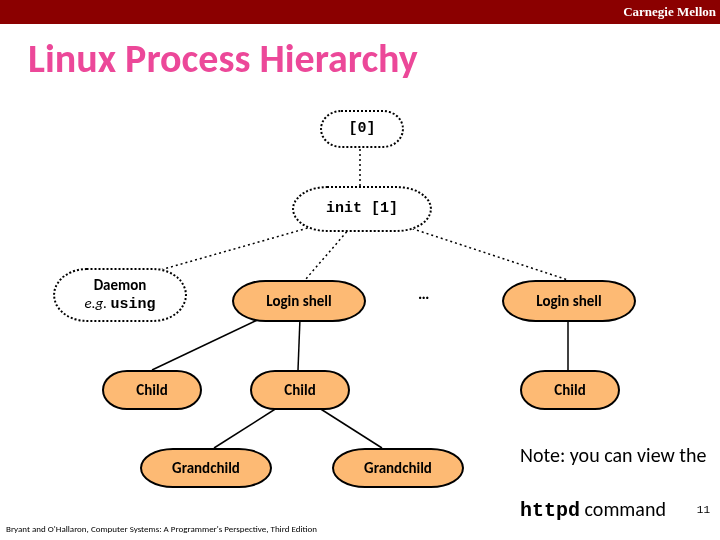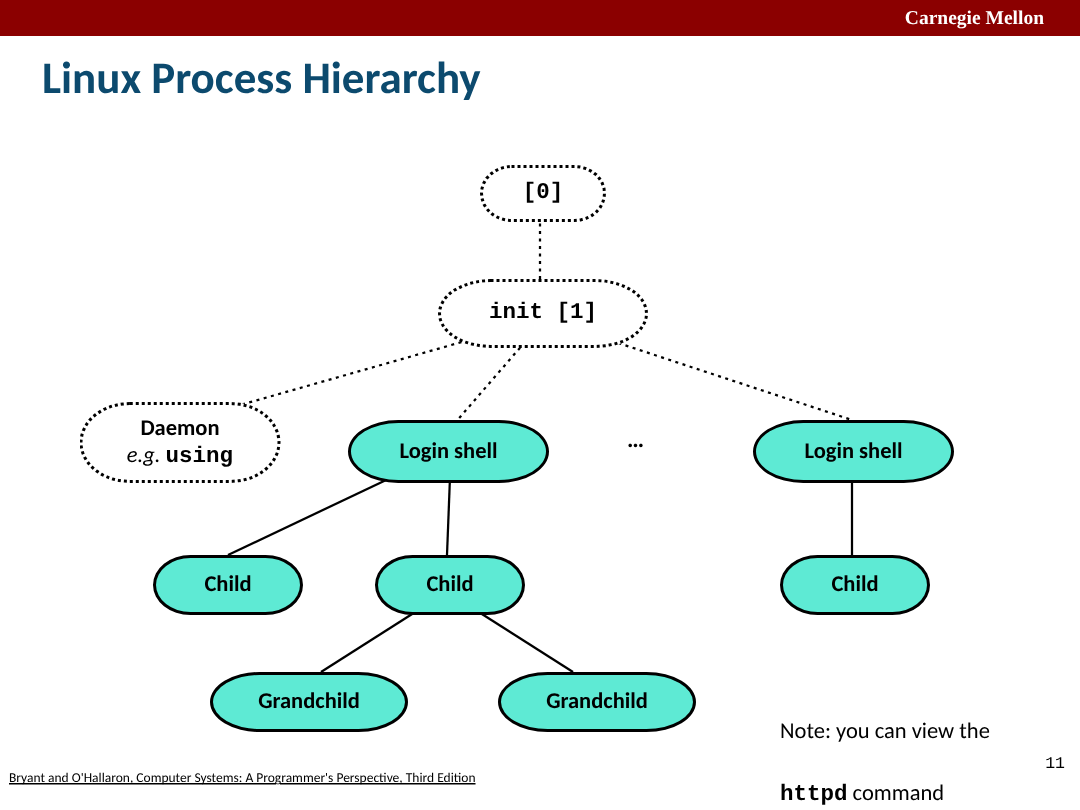--- a/index.html
+++ b/index.html
@@ -1,26 +1,26 @@
 <!DOCTYPE html>
 <html><head>
 <meta charset="utf-8">
 <style>
   html,body{margin:0;padding:0;width:720px;height:540px;background:#fff;font-family:Georgia,'Times New Roman',serif;overflow:hidden;}
-  .header-bar{position:absolute;top:0;left:0;right:0;height:24px;background:#8b0000;display:flex;align-items:center;justify-content:flex-end;padding-right:24px;}
+  .header-bar{position:absolute;top:0;left:0;right:0;height:24px;background:#8b0000;display:flex;align-items:center;justify-content:flex-end;padding-right:4px;}
   .header-text{color:#fff;font-weight:bold;font-size:13px;}
-  .slide-title{position:absolute;top:34px;left:28px;font-family:Calibri,Arial,sans-serif;font-size:30px;font-weight:bold;color:#0c4a6e;}
-  .footer{position:absolute;bottom:16px;left:6px;font-family:Calibri,Arial,sans-serif;font-size:9px;color:#000;text-decoration:underline;}
+  .slide-title{position:absolute;top:34px;left:28px;font-family:Calibri,Arial,sans-serif;font-size:40px;font-weight:bold;color:#ec4899;}
+  .footer{position:absolute;bottom:6px;left:6px;font-family:Calibri,Arial,sans-serif;font-size:9px;color:#000;}
   .page-num{position:absolute;bottom:24px;right:10px;font-family:Liberation Mono, monospace;font-size:11px;color:#000;}
   
   .node{position:absolute;border:2px solid #000;border-radius:50%/100%;text-align:center;display:flex;flex-direction:column;align-items:center;justify-content:center;line-height:1.2;font-family:Calibri,Arial,sans-serif;font-size:15px;font-weight:bold;}
   .node.dashed{border-style:dotted;background:#fff;}
-  .node.fill{background:#5eead4;}
+  .node.fill{background:#fdba74;}
   .mono{font-family:'Courier New',monospace;font-weight:bold;}
-  .note{position:absolute;font-family:Calibri,Arial,sans-serif;font-size:15px;line-height:1.35;margin-top:36px;}
+  .note{position:absolute;font-family:Calibri,Arial,sans-serif;font-size:20px;line-height:1.35;}
   .dots{position:absolute;font-weight:bold;font-size:16px;font-family:Calibri,Arial,sans-serif;}
   svg.edges{position:absolute;top:0;left:0;width:720px;height:540px;pointer-events:none;}
   svg.edges line{stroke:#000;stroke-width:1.5;}
   svg.edges line.dotted{stroke-dasharray:2 3;}
 </style>
 </head>
 <body>
 
 <div class="header-bar">
   <span class="header-text">Carnegie Mellon</span>

